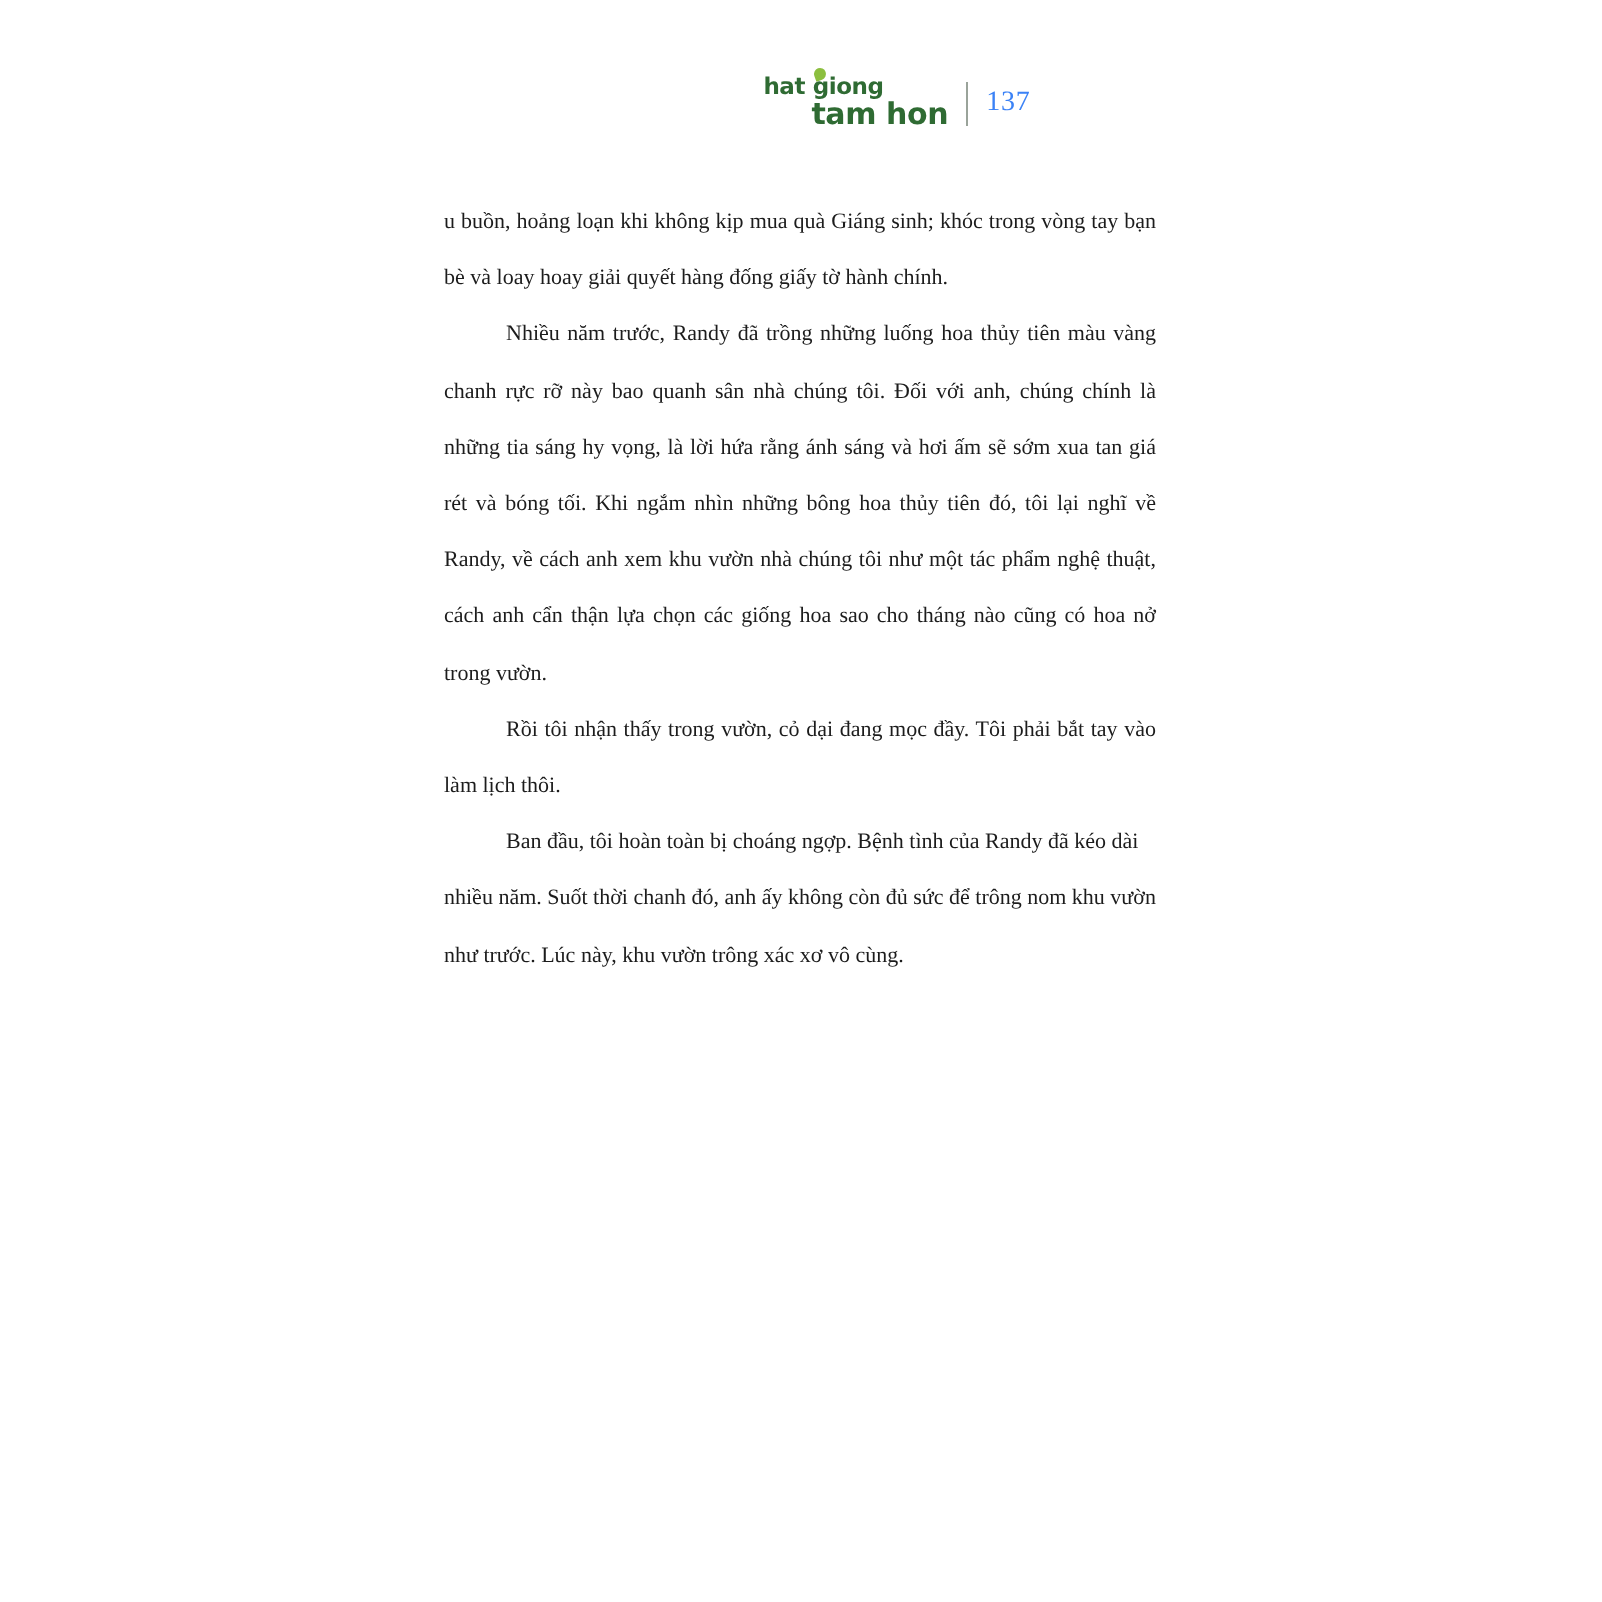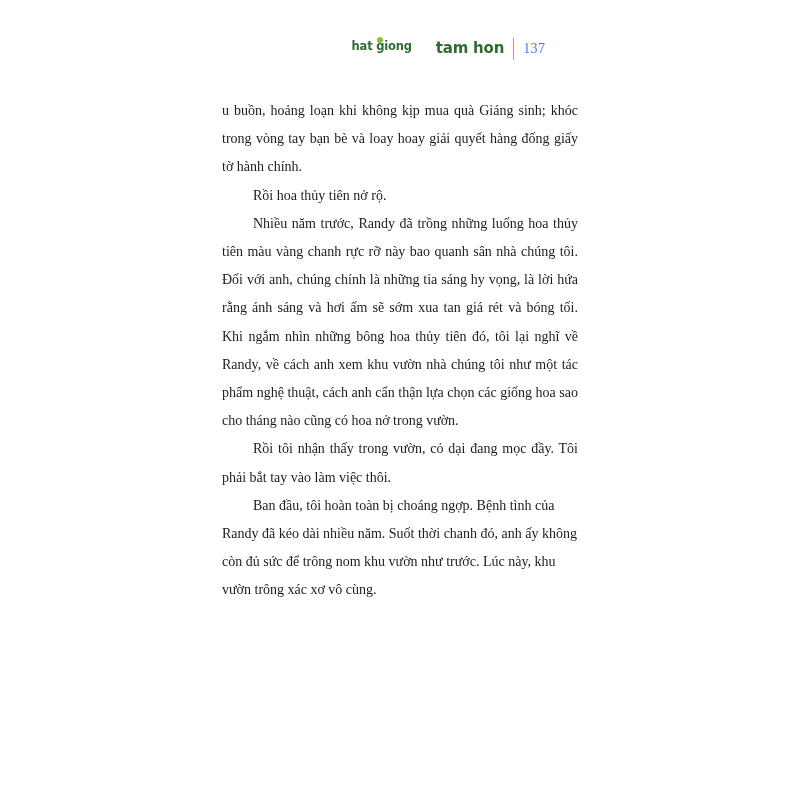--- a/index.html
+++ b/index.html
@@ -30,21 +30,21 @@
     align-items: center;
   }
   .header-inner {
     display: flex;
     align-items: center;
     gap: 9px;
     transform: translateX(48px);
   }
   .logo {
     display: flex;
-    flex-direction: row;
+    flex-direction: column;
     align-items: flex-start;
     line-height: 1.02;
     font-family: "DejaVu Sans", sans-serif;
     color: #2f6b33;
     font-weight: bold;
   }
   .logo-line1 {
     font-size: 11.5px;
     letter-spacing: -0.2px;
     position: relative;
@@ -73,21 +73,21 @@
     font-family: "Liberation Serif", serif;
     font-size: 14px;
     color: #3b82f6;
     letter-spacing: 0.4px;
   }
   .body-text {
     position: absolute;
     top: 97px;
     left: 222px;
     width: 356px;
-    font-size: 14px;
+    font-size: 11px;
     line-height: 28.2px;
     color: #1c1c1c;
     text-align: justify;
     text-justify: inter-word;
     hyphens: none;
   }
   .body-text p {
     margin: 0 0 0 0;
   }
   .body-text p.indent {
@@ -111,19 +111,18 @@
         </span>
         <span class="logo-line2">tam hon</span>
       </div>
       <div class="divider"></div>
       <div class="page-number">137</div>
     </div>
   </div>
 
   <div class="body-text">
     <p>u buồn, hoảng loạn khi không kịp mua quà Giáng sinh; khóc trong vòng tay bạn bè và loay hoay giải quyết hàng đống giấy tờ hành chính.</p>
-    <p class="indent">Rồi hoa thủy tiên nở rộ.</p>
     <p class="indent">Nhiều năm trước, Randy đã trồng những luống hoa thủy tiên màu vàng chanh rực rỡ này bao quanh sân nhà chúng tôi. Đối với anh, chúng chính là những tia sáng hy vọng, là lời hứa rằng ánh sáng và hơi ấm sẽ sớm xua tan giá rét và bóng tối. Khi ngắm nhìn những bông hoa thủy tiên đó, tôi lại nghĩ về Randy, về cách anh xem khu vườn nhà chúng tôi như một tác phẩm nghệ thuật, cách anh cẩn thận lựa chọn các giống hoa sao cho tháng nào cũng có hoa nở trong vườn.</p>
-    <p class="indent">Rồi tôi nhận thấy trong vườn, cỏ dại đang mọc đầy. Tôi phải bắt tay vào làm việc thôi.</p>
+    <p class="indent">Rồi tôi nhận thấy trong vườn, cỏ dại đang mọc đầy. Tôi phải bắt tay vào làm lịch thôi.</p>
     <p class="indent">Ban đầu, tôi hoàn toàn bị choáng ngợp. Bệnh tình của Randy đã kéo dài nhiều năm. Suốt thời chanh đó, anh ấy không còn đủ sức để trông nom khu vườn như trước. Lúc này, khu vườn trông xác xơ vô cùng.</p>
   </div>
 
 </div>
 
 </body></html>

